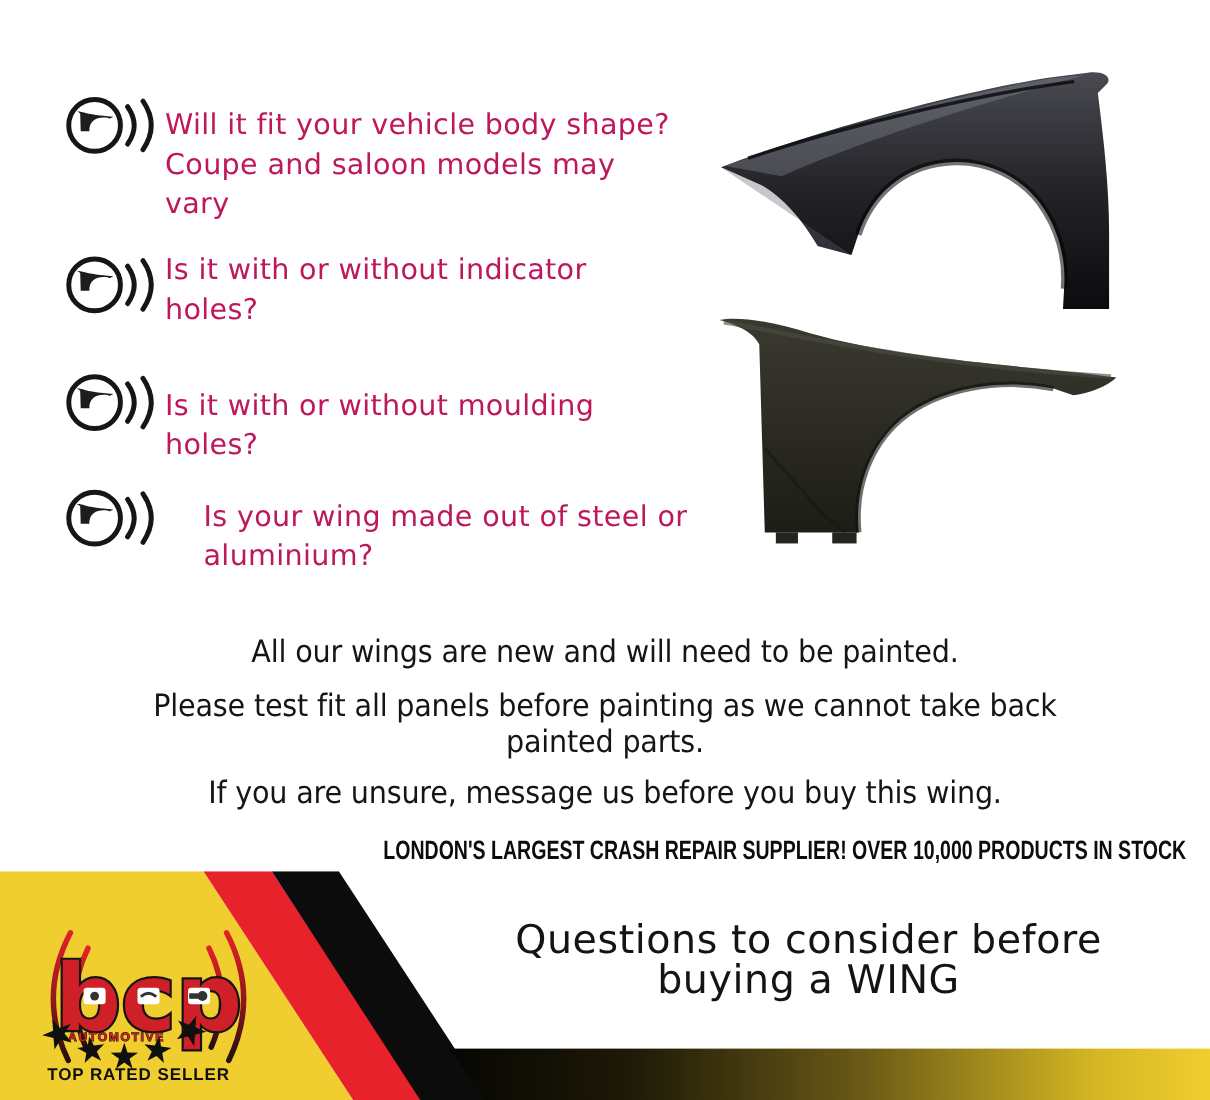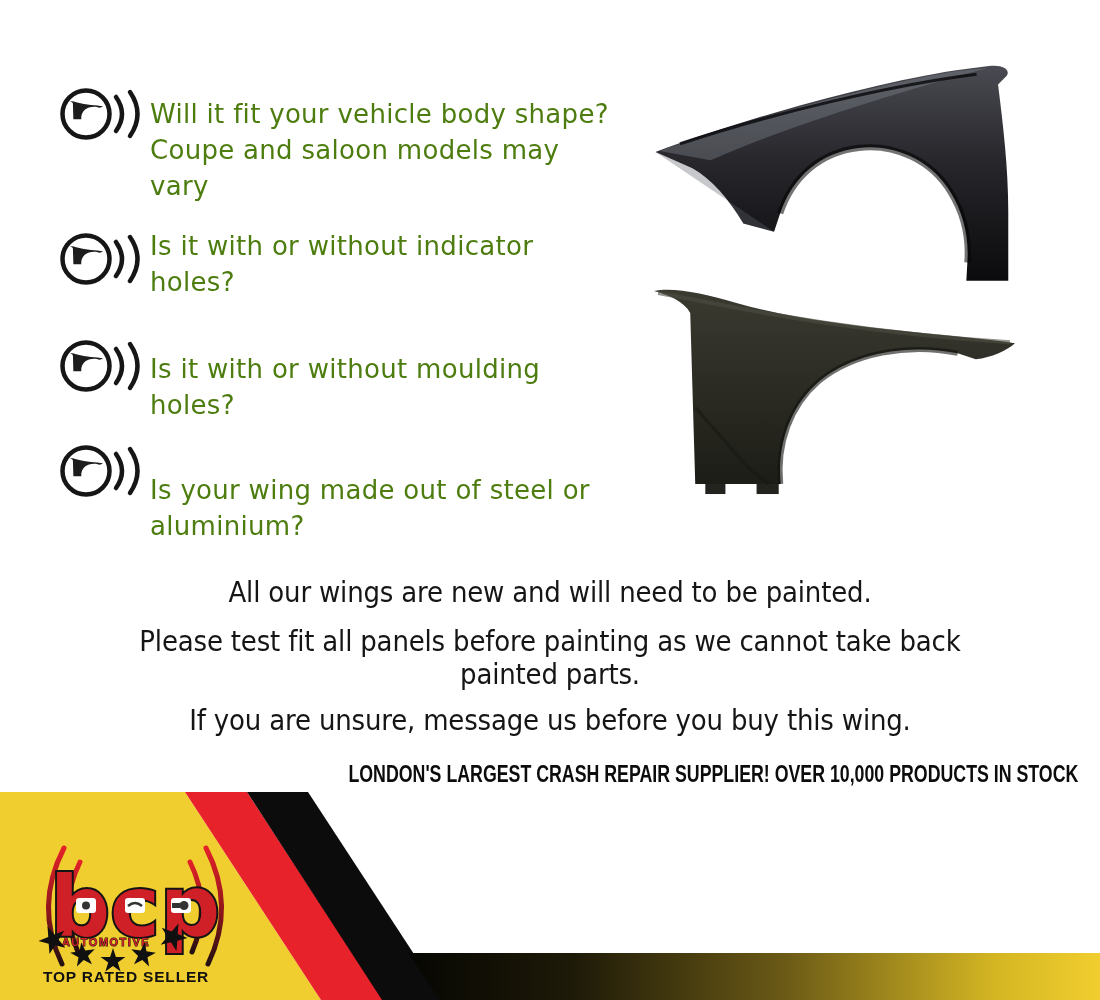--- a/index.html
+++ b/index.html
@@ -2,25 +2,25 @@
 <html><head>
 <meta charset="utf-8">
 <style>
   html,body{margin:0;padding:0;background:#ffffff;}
   .canvas{position:relative;width:1100px;height:1000px;background:#fff;overflow:hidden;
           font-family:"DejaVu Sans",sans-serif;color:#1b1b1b;}
 
   
   .q-icon{position:absolute;left:56px;}
   .q-text{position:absolute;left:150px;font-size:26px;line-height:36px;letter-spacing:.3px;
-          color:#4d7c0f;white-space:pre-line;width:580px;}
+          color:#be185d;white-space:pre-line;width:580px;}
   .q1 .q-icon{top:84px;}  .q1 .q-text{top:96px;}
   .q2 .q-icon{top:229px;} .q2 .q-text{top:228px;}
   .q3 .q-icon{top:336px;} .q3 .q-text{top:351px;}
-  .q4 .q-icon{top:441px;} .q4 .q-text{top:472px;}
+  .q4 .q-icon{top:441px;} .q4 .q-text{top:452px;margin-left:35px;}
 
   
   .wing-top{position:absolute;left:646px;top:62px;}
   .wing-bottom{position:absolute;left:648px;top:282px;}
 
   
   .notes{position:absolute;top:576px;left:0;width:1100px;transform:scaleX(0.93);
          transform-origin:50% 0;}
   .note{margin:0;text-align:center;font-size:28px;line-height:33px;color:#151515;
         letter-spacing:-.2px;white-space:pre-line;}
@@ -157,20 +157,22 @@
   <div class="banner">LONDON'S LARGEST CRASH REPAIR SUPPLIER! OVER 10,000 PRODUCTS IN STOCK</div>
   <div class="strip"></div>
   <div class="strip-tail"></div>
 
   <div class="bsec">
     <div class="shape sh-yellow"></div>
     <div class="shape sh-red"></div>
     <div class="shape sh-black"></div>
     <div class="sh-bar"></div>
 
+    <div class="footer-title">Questions to consider before
+buying a WING</div>
 
     <svg class="logo" width="215" height="150" viewBox="0 0 215 150">
       <path d="M36 8 Q6 66 34 124" fill="none" stroke="url(#agrad)" stroke-width="5" stroke-linecap="round"></path>
       <path d="M52 22 Q30 66 50 112" fill="none" stroke="url(#agrad)" stroke-width="5" stroke-linecap="round"></path>
       <path d="M178 8 Q208 66 180 124" fill="none" stroke="url(#agrad)" stroke-width="5" stroke-linecap="round"></path>
       <path d="M162 22 Q184 66 164 112" fill="none" stroke="url(#agrad)" stroke-width="5" stroke-linecap="round"></path>
 
       <text x="107" y="96" text-anchor="middle" font-family="DejaVu Sans, sans-serif" font-weight="bold" font-size="84" fill="#cf2027" stroke="#141414" stroke-width="4" paint-order="stroke">bcp</text>
       <g>
         <rect x="48" y="58" width="20" height="15" rx="3" fill="#fff"></rect>

